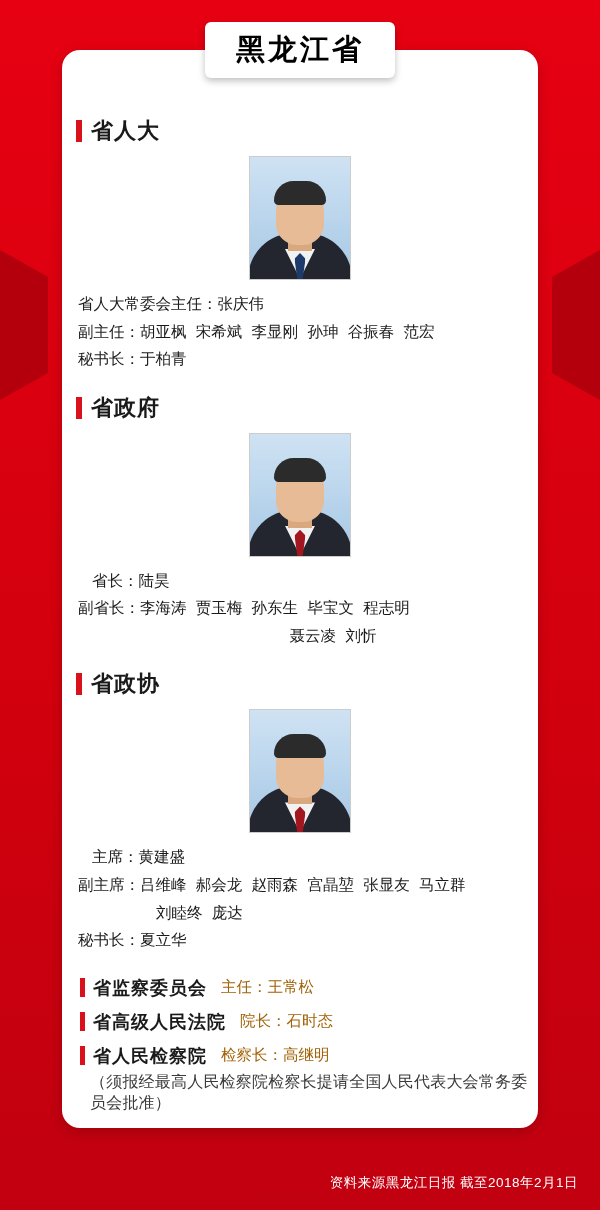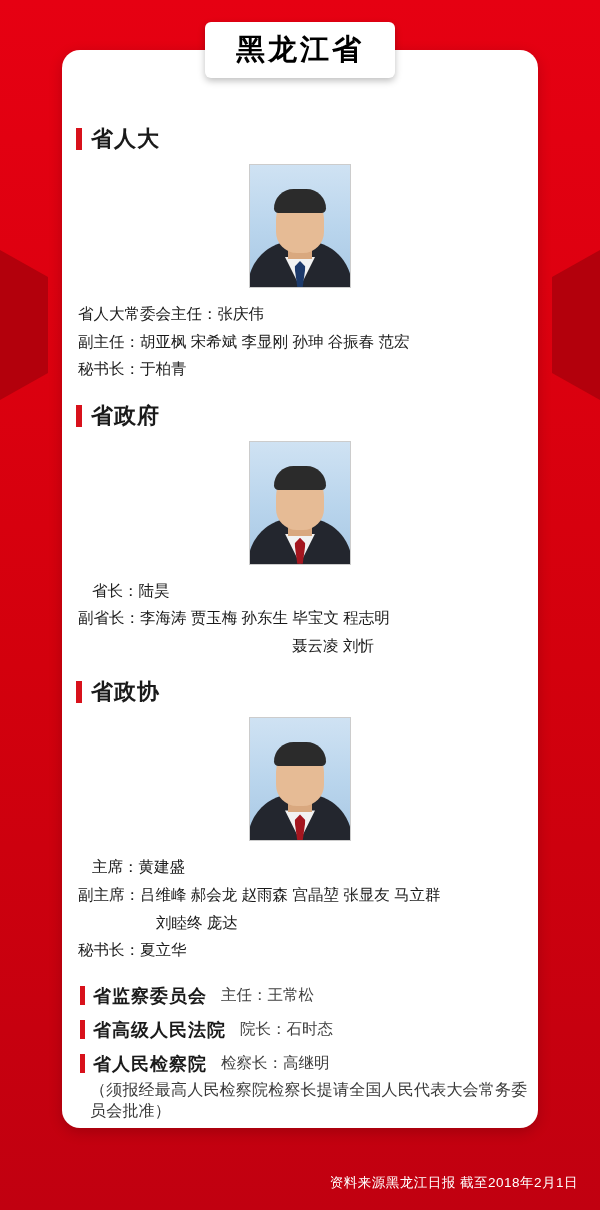--- a/index.html
+++ b/index.html
@@ -67,25 +67,26 @@
     width: 476px;
     height: 1078px;
     background: #ffffff;
     border-radius: 18px;
     box-shadow: 0 4px 14px rgba(0,0,0,0.18);
     z-index: 3;
   }
   .card-inner {
     position: absolute;
     left: 0;
-    top: 12px;
+    top: 4px;
     width: 476px;
     height: 1078px;
     padding: 0;
     box-sizing: border-box;
+    font-family: Liberation Mono, monospace;
   }
 
   
   .sec-head {
     display: flex;
     align-items: center;
     margin: 0;
     padding-left: 14px;
   }
   .bar {
@@ -205,21 +206,21 @@
     margin-right: 8px;
   }
   .mini-row .mini-title {
     font-size: 18px;
     font-weight: bold;
     color: #1a1a1a;
     letter-spacing: 1px;
   }
   .mini-row .mini-val {
     font-size: 15.5px;
-    color: #404040;
+    color: #a16207;
     margin-left: 14px;
   }
   .note {
     font-size: 16px;
     color: #3a3a3a;
     padding-left: 28px;
     margin-top: 4px;
     letter-spacing: 0.2px;
   }
   .footer {

